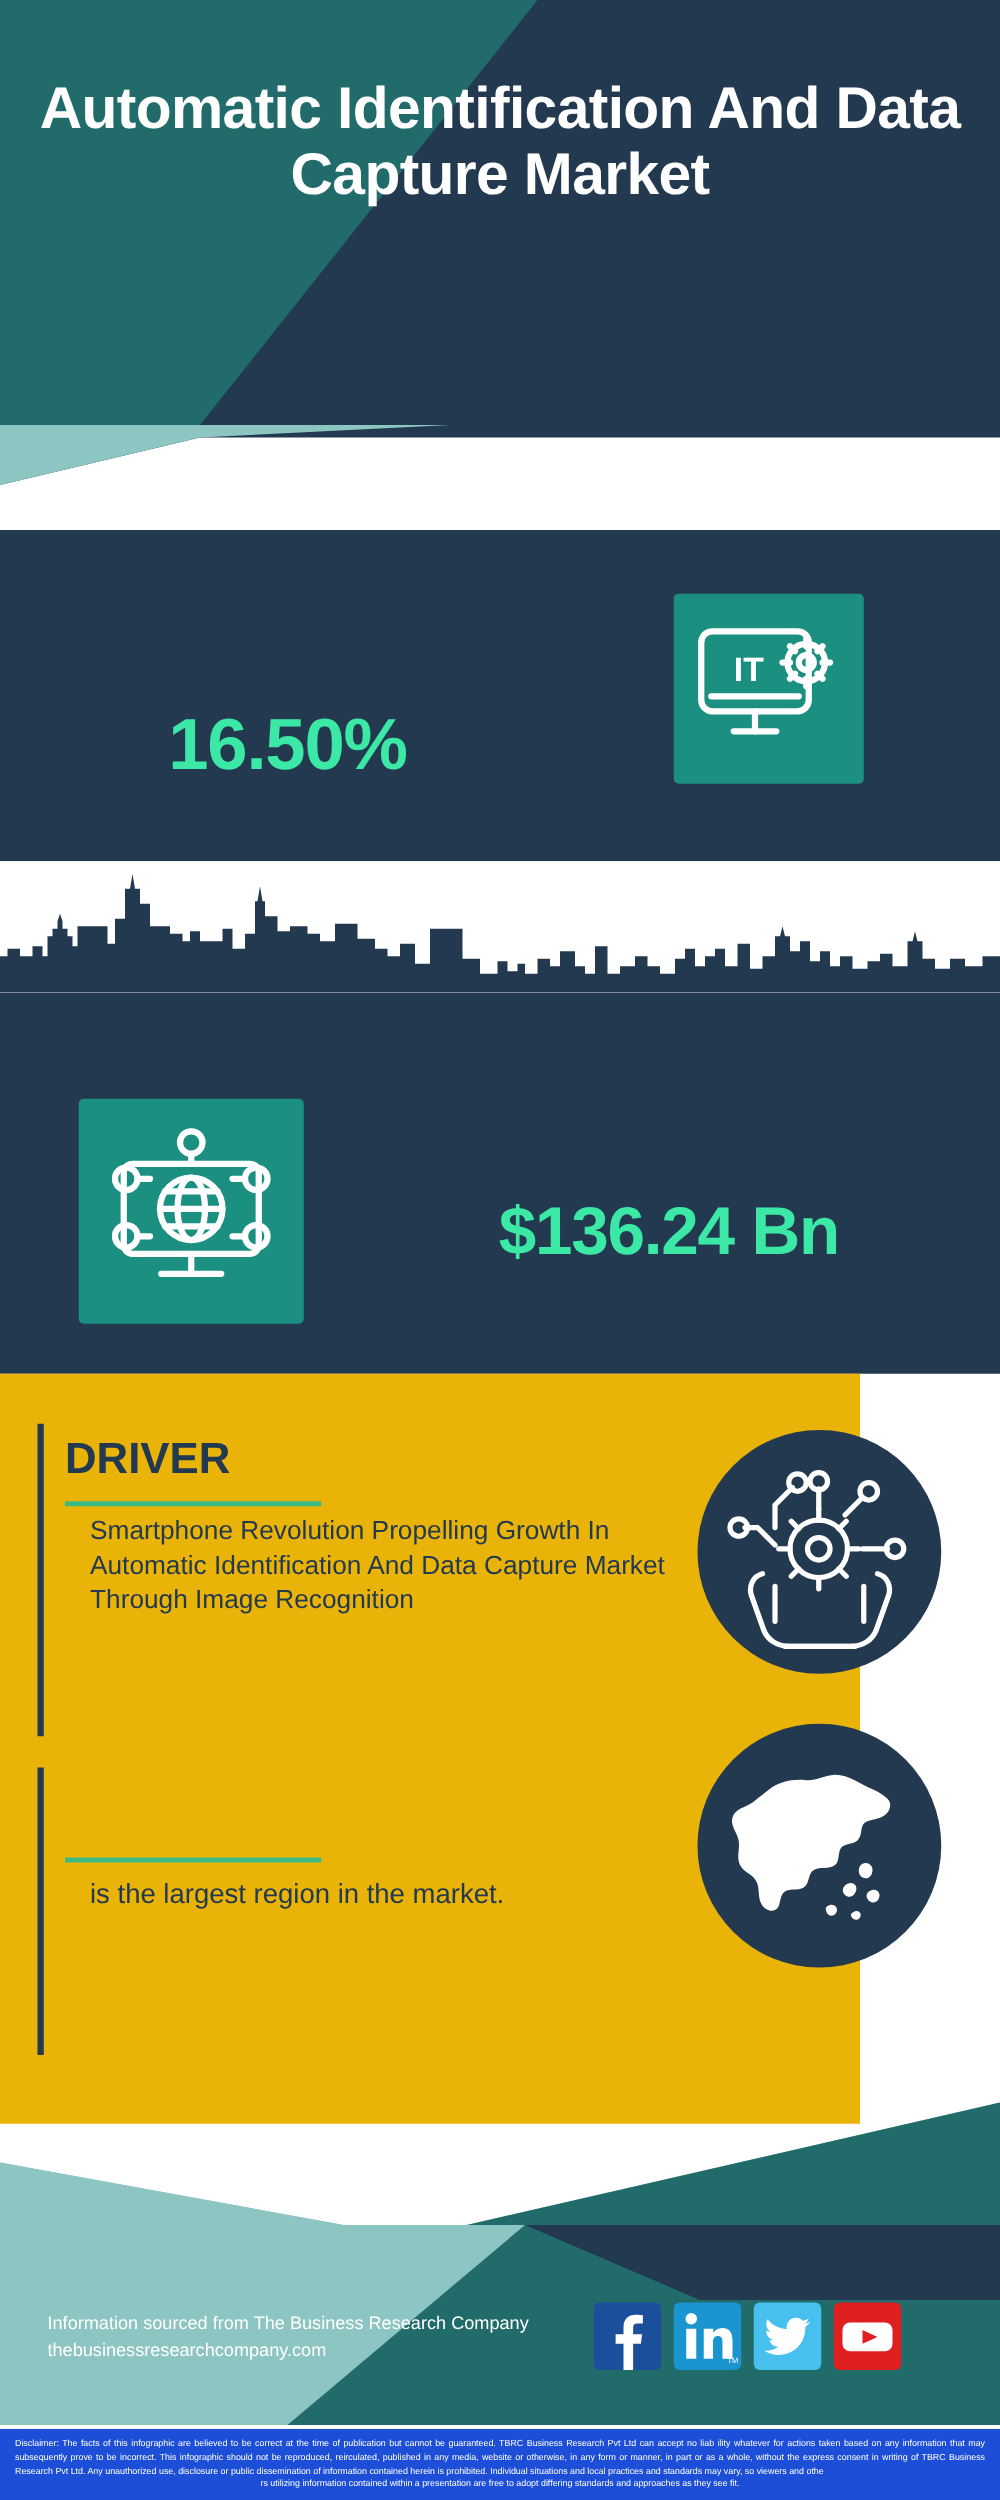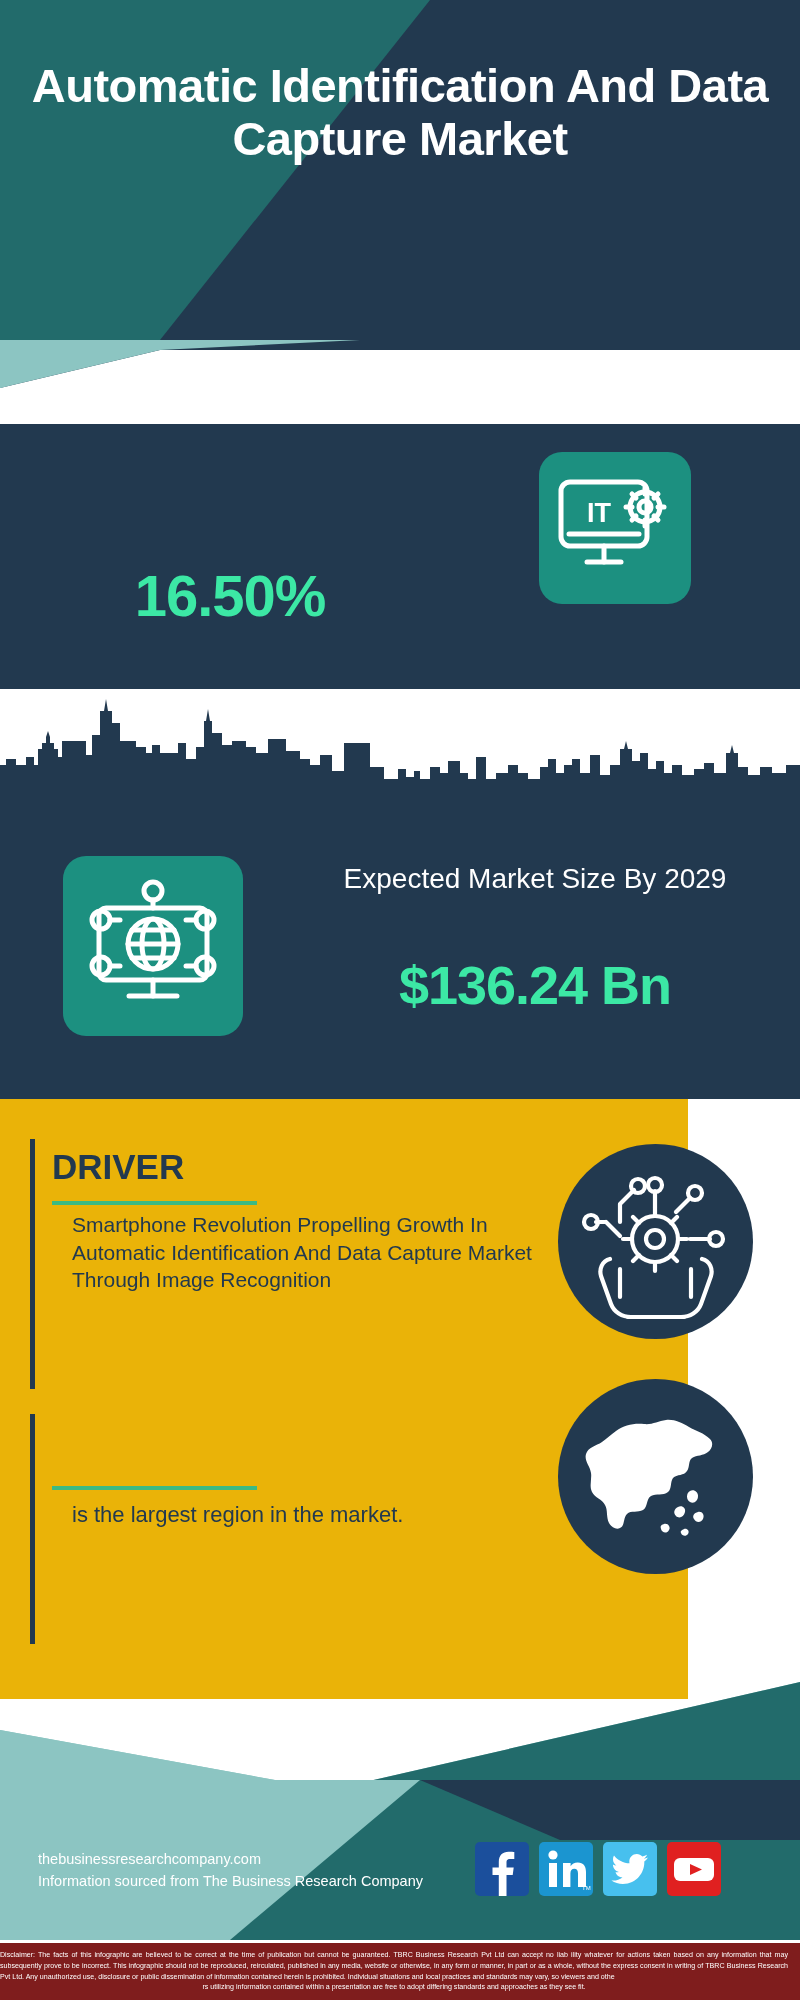--- a/index.html
+++ b/index.html
@@ -52,21 +52,22 @@
     position:absolute; left:30px; top:138px; width:400px;
     text-align:center;
     color:#3ce8a5;
     font-size:58px;
     font-weight:bold;
     letter-spacing:-1px;
   }
   .icon-tile {
     position:absolute;
     background:#1c9080;
-    border-radius:23px;
+    border-radius:4px;
+    margin-top:23px;
   }
   .icon-tile-it { left:539px; top:28px; width:152px; height:152px; }
 
   
   .skyline-wrap {
     position:absolute; left:0; top:689px; width:800px; height:105px;
     background:#ffffff; overflow:hidden;
   }
   .skyline-wrap svg { display:block; width:800px; height:105px; }
 
@@ -155,26 +156,26 @@
   .s-tw { background:#47c0ee; }
   .s-yt { background:#e02020; }
   .social svg { display:block; }
 
   .disclaimer-sep {
     position:absolute; left:0; top:1940px; width:800px; height:3px;
     background:#ffffff; z-index:5;
   }
   .disclaimer {
     position:absolute; left:0; top:1943px; width:800px; height:57px;
-    background:#7f1d1d;
+    background:#1d4ed8;
     color:#ffffff;
     font-size:7.1px;
     line-height:1.52;
     text-align:justify;
-    padding:7px 12px 3px 0;
+    padding:7px 12px 3px 12px;
   }
   .disclaimer .last { display:block; text-align:center; }
 </style>
 </head>
 <body>
 
 <div class="header">
   <svg class="header-diag" viewBox="0 0 800 340" preserveAspectRatio="none">
     <polygon points="430,0 800,0 800,340 160,340" fill="#22394f"></polygon>
   </svg>
@@ -252,21 +253,20 @@
         <circle cx="142" cy="64" r="9"></circle>
         <circle cx="38" cy="110" r="9"></circle>
         <circle cx="142" cy="110" r="9"></circle>
         <line x1="47" y1="64" x2="57" y2="64"></line>
         <line x1="123" y1="64" x2="133" y2="64"></line>
         <line x1="47" y1="110" x2="57" y2="110"></line>
         <line x1="123" y1="110" x2="133" y2="110"></line>
       </g>
     </svg>
   </div>
-  <div class="market-label">Expected Market Size By 2029</div>
   <div class="market-value">$136.24 Bn</div>
 </div>
 
 <div class="infoblocks">
 
   <div class="block" id="driver-block">
     <div class="block-bar"></div>
     <div class="block-head">DRIVER</div>
     <div class="block-rule"></div>
     <div class="block-body">Smartphone Revolution Propelling Growth In Automatic Identification And Data Capture Market Through Image Recognition</div>
@@ -324,22 +324,22 @@
   <polygon points="0,70 330,130 0,130" fill="#8cc5c2"></polygon>
 </svg>
 
 <div class="footer">
   <svg class="footer-diag" viewBox="0 0 800 160" preserveAspectRatio="none">
     <polygon points="0,0 420,0 230,160 0,160" fill="#8cc5c2"></polygon>
     <polygon points="420,0 800,0 800,60 560,60" fill="#22394f"></polygon>
   </svg>
 
   <div class="footer-text">
+    <div>Information sourced from The Business Research Company</div>
     <div>thebusinessresearchcompany.com</div>
-    <div>Information sourced from The Business Research Company</div>
   </div>
 
   <div class="social-row">
     <div class="social s-fb">
       <svg width="54" height="54" viewBox="0 0 54 54">
         <path fill="#ffffff" d="M31.5 54 V33 h6.2 l1 -7.6 h-7.2 v-4.8 c0 -2.2 0.6 -3.7 3.8 -3.7 h4 V10.1
           c-0.7 -0.1 -3.1 -0.3 -5.8 -0.3 c-5.8 0 -9.7 3.5 -9.7 10 v5.6 h-6.3 V33 h6.3 v21 Z"></path>
       </svg>
     </div>
     <div class="social s-li">

